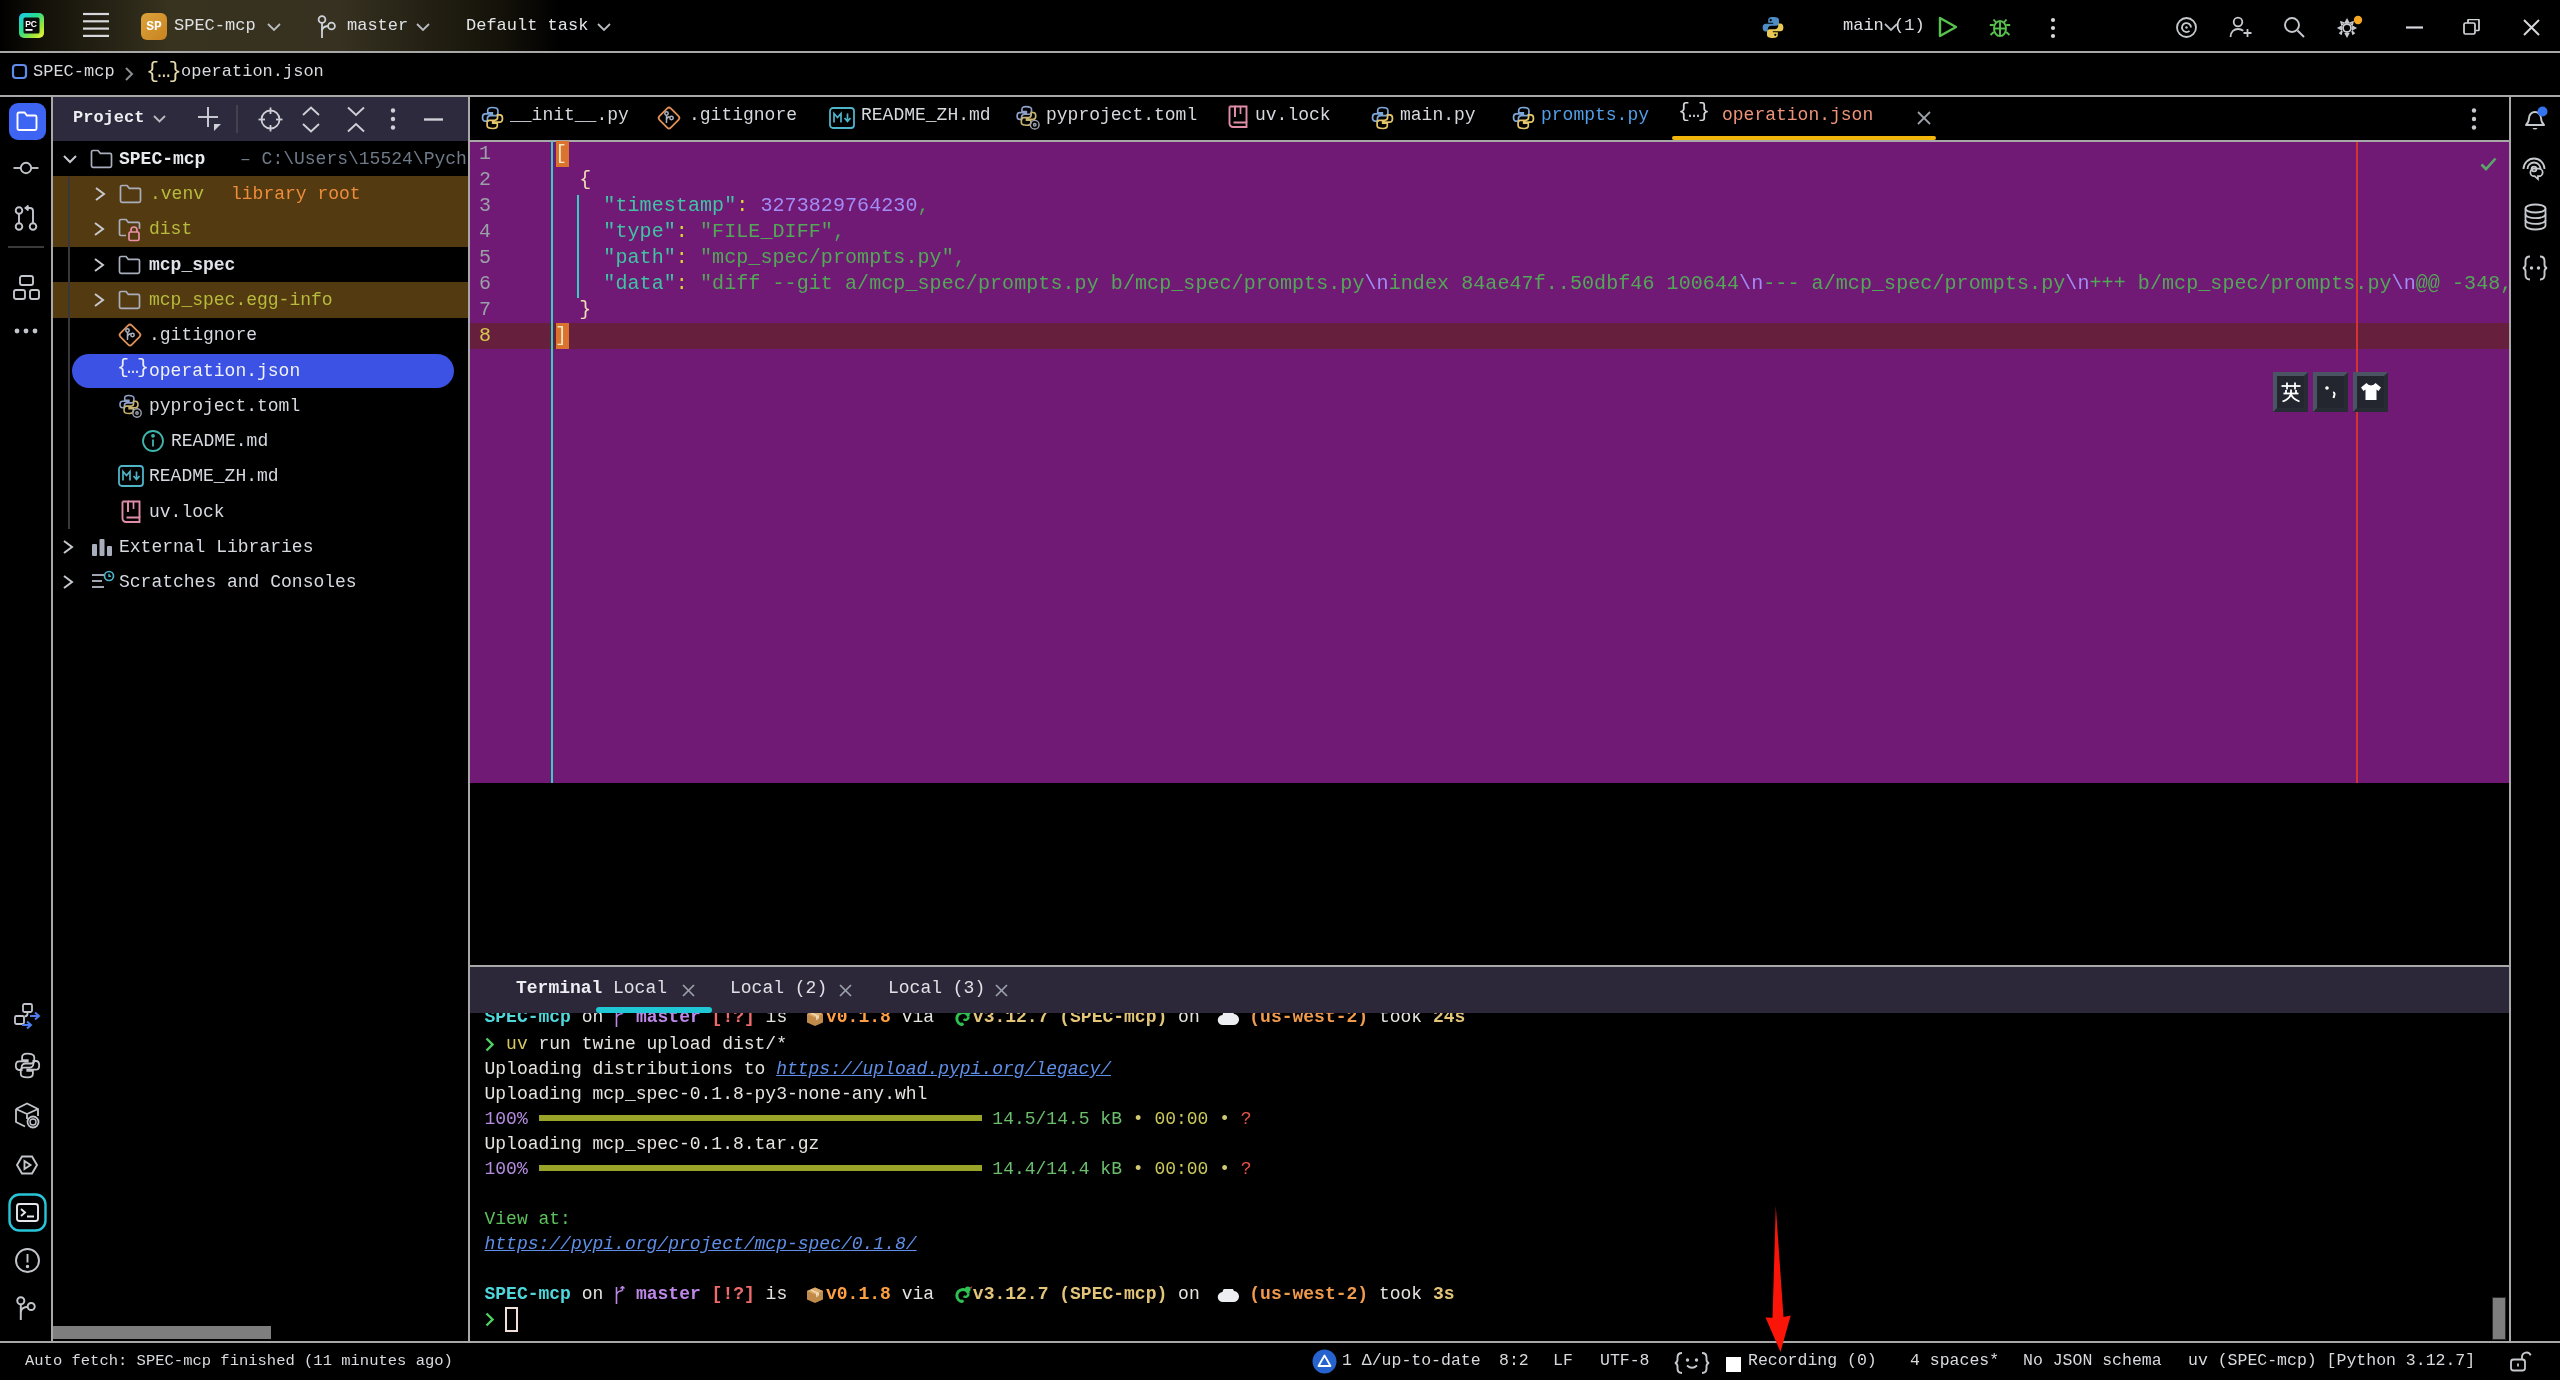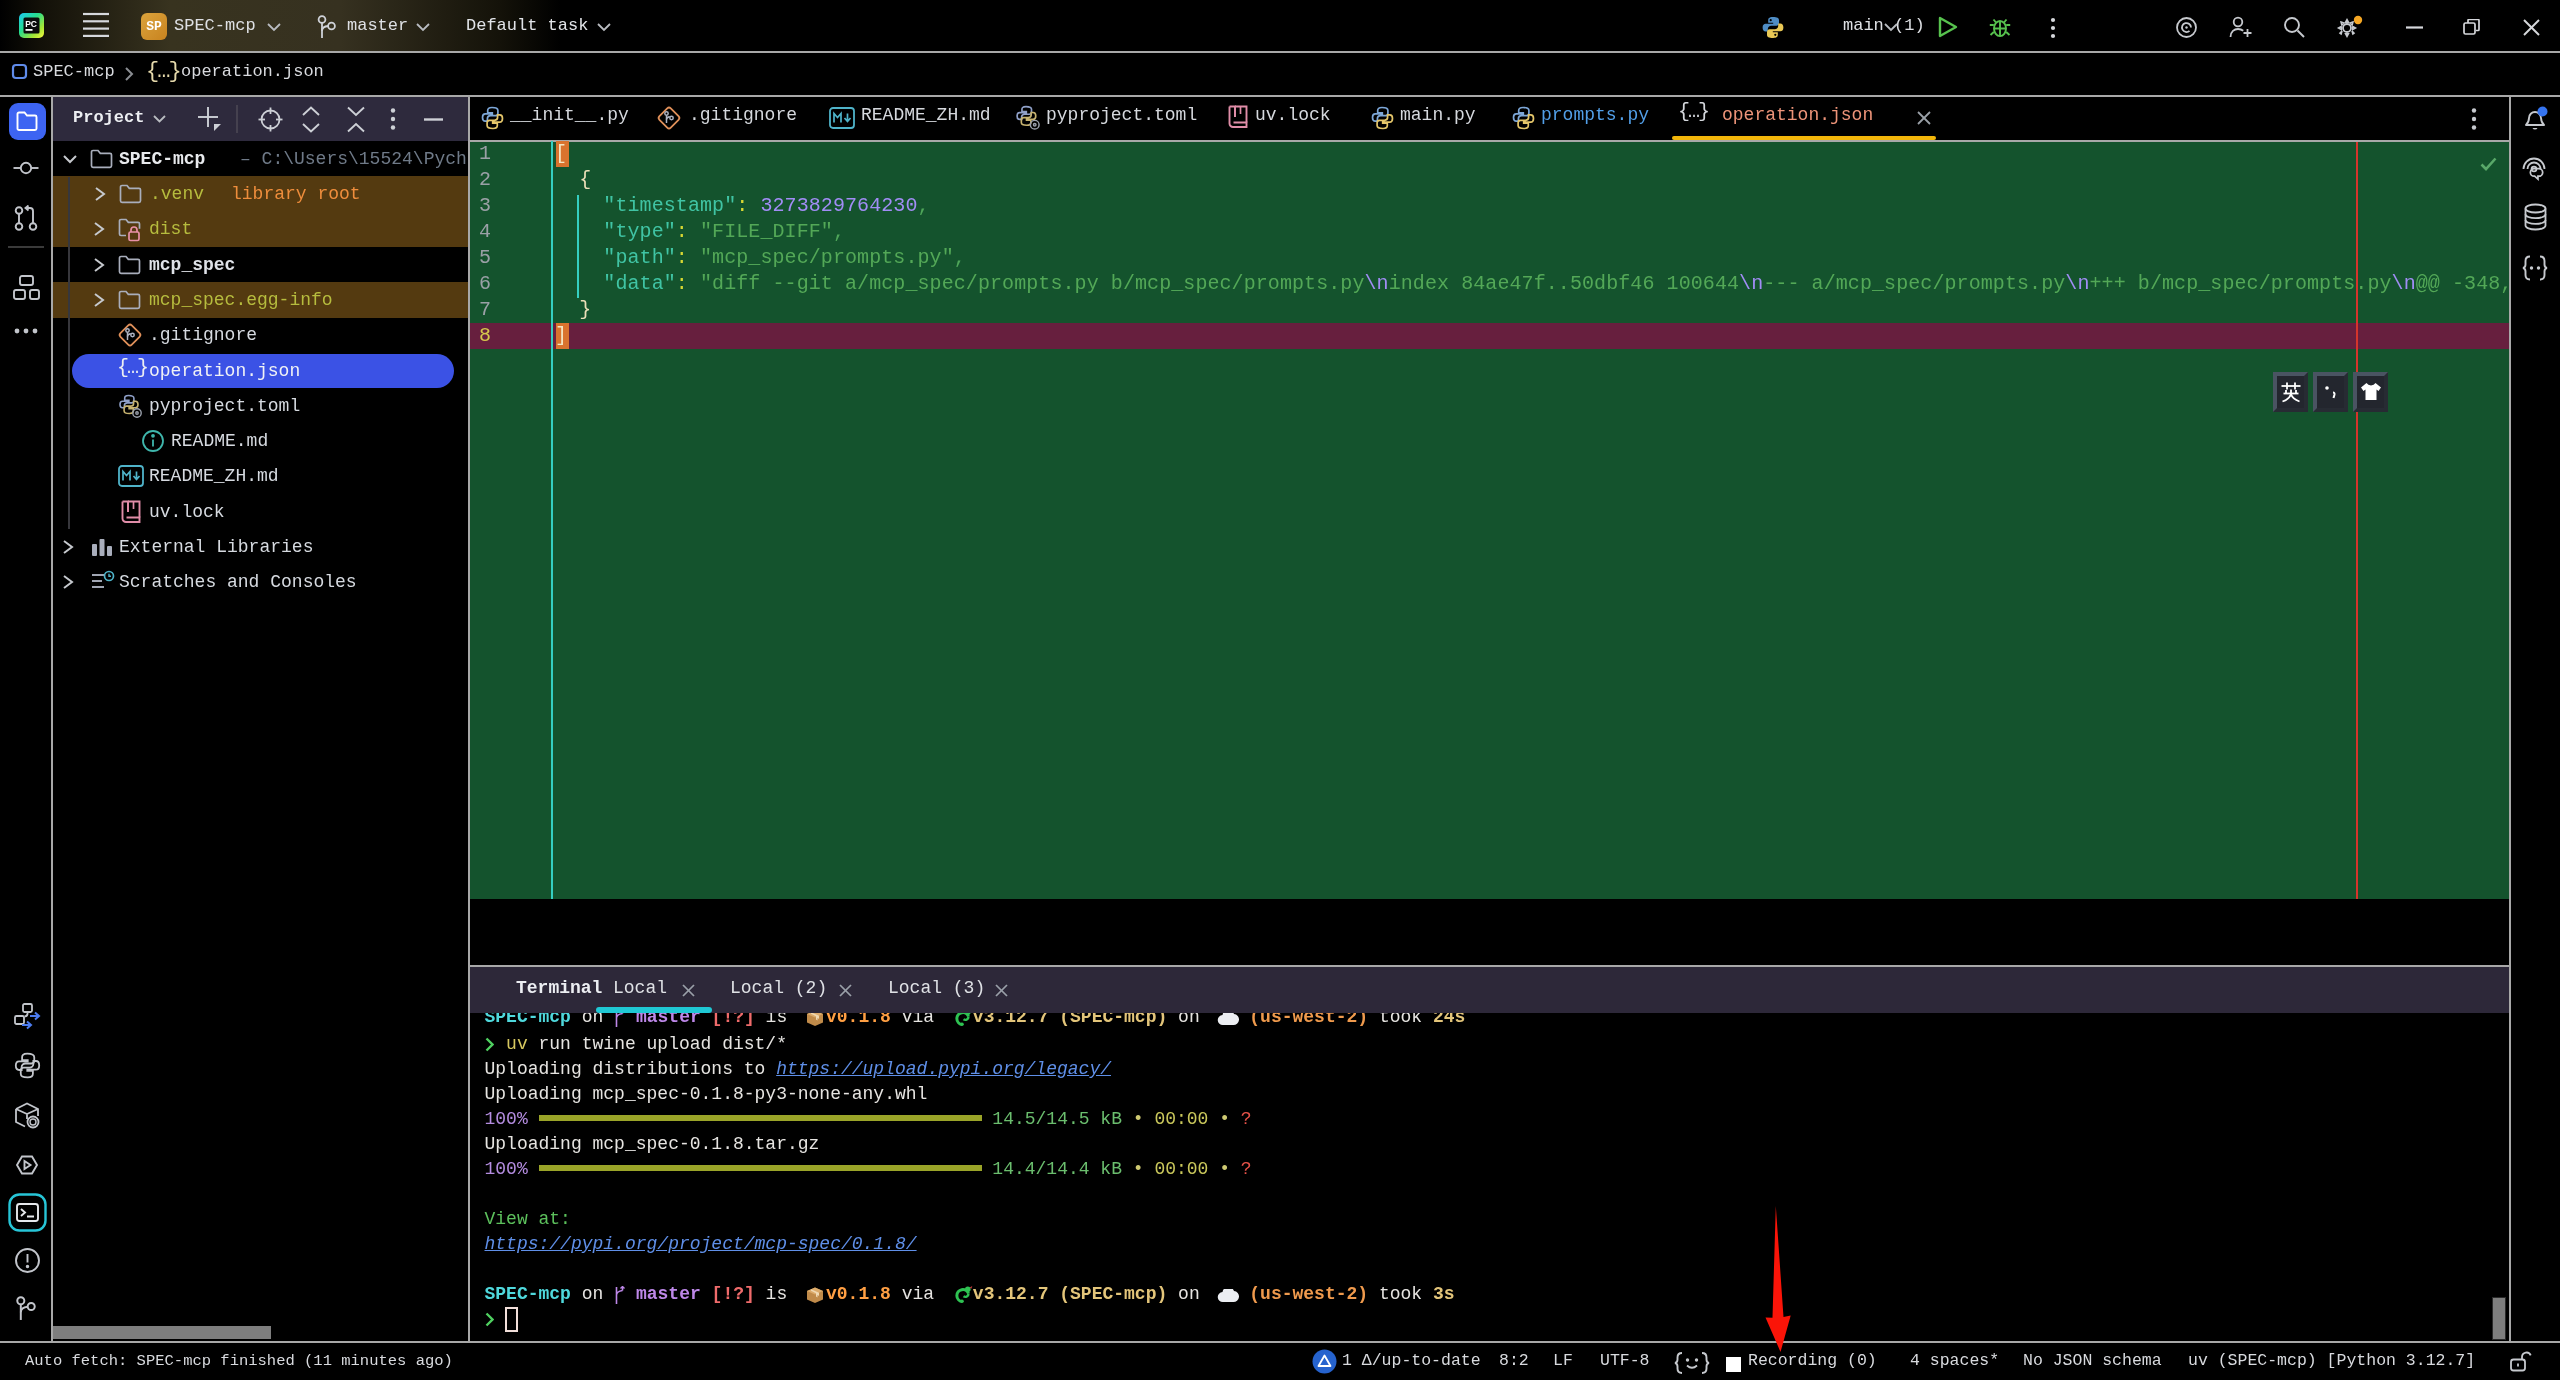--- a/index.html
+++ b/index.html
@@ -458,21 +458,21 @@
       <circle cx="19" cy="6" r="4.5" fill="#000" stroke="#4fb3c9" stroke-width="1.7"></circle>
       <path d="M19,3.8 v2.4 h2" stroke="#4fb3c9" stroke-width="1.4" fill="none"></path>
     </svg>
     <div class="abs" style="left:66px;top:8px;font-size:18px;color:#d6dae0;">Scratches and Consoles</div>
   </div>
 
   <div class="abs" style="left:0;top:1229px;width:218px;height:13px;background:#7e7e7e;"></div>
 </div>
 <div class="sep" style="left:468px;top:97px;width:2px;height:1244px;"></div>
 
-<div class="abs" id="editor" style="left:470px;top:97px;width:2039px;height:802px;background:#14532d;overflow:hidden;">
+<div class="abs" id="editor" style="left:470px;top:97px;width:2039px;height:686px;background:#701a75;overflow:hidden;">
 
   <div class="abs" style="left:0;top:0;width:2039px;height:43px;background:#000;font-size:18px;color:#d5d8dd;">
     <svg class="abs pyico" style="left:11px;top:9px" width="23" height="24" viewBox="0 0 23 24">
       <path d="M11,1.5 c-3.8,0 -4.3,1.7 -4.3,3 v2.4 h4.6 v1 H4.3 C2.8,7.9 1.5,9 1.5,11.5 c0,2.5 1.2,3.6 2.8,3.6 h2.1 v-2.4 c0,-1.8 1.5,-3 3.2,-3 h4.9 c1.4,0 2.4,-1.1 2.4,-2.5 V4.5 C16.9,2.4 15.4,1.5 11,1.5 z" fill="none" stroke="#7da7d8" stroke-width="1.7"></path>
       <path d="M12,22.5 c3.8,0 4.3,-1.7 4.3,-3 v-2.4 h-4.6 v-1 h7 c1.5,0 2.8,-1.1 2.8,-3.6 c0,-2.5 -1.2,-3.6 -2.8,-3.6 h-2.1 v2.4 c0,1.8 -1.5,3 -3.2,3 H8.5 c-1.4,0 -2.4,1.1 -2.4,2.5 v2.7 C6.1,21.6 7.6,22.5 12,22.5 z" fill="none" stroke="#e5c66a" stroke-width="1.7"></path>
     </svg>
     <div class="abs" style="left:40px;top:8px;">__init__.py</div>
     <svg class="abs" style="left:186px;top:8px" width="26" height="26" viewBox="0 0 26 26">
       <rect x="5" y="5" width="16" height="16" rx="2.5" fill="none" stroke="#e0905a" stroke-width="1.8" transform="rotate(45 13 13)"></rect>
       <g stroke="#aeb3c2" stroke-width="1.5" fill="none">

